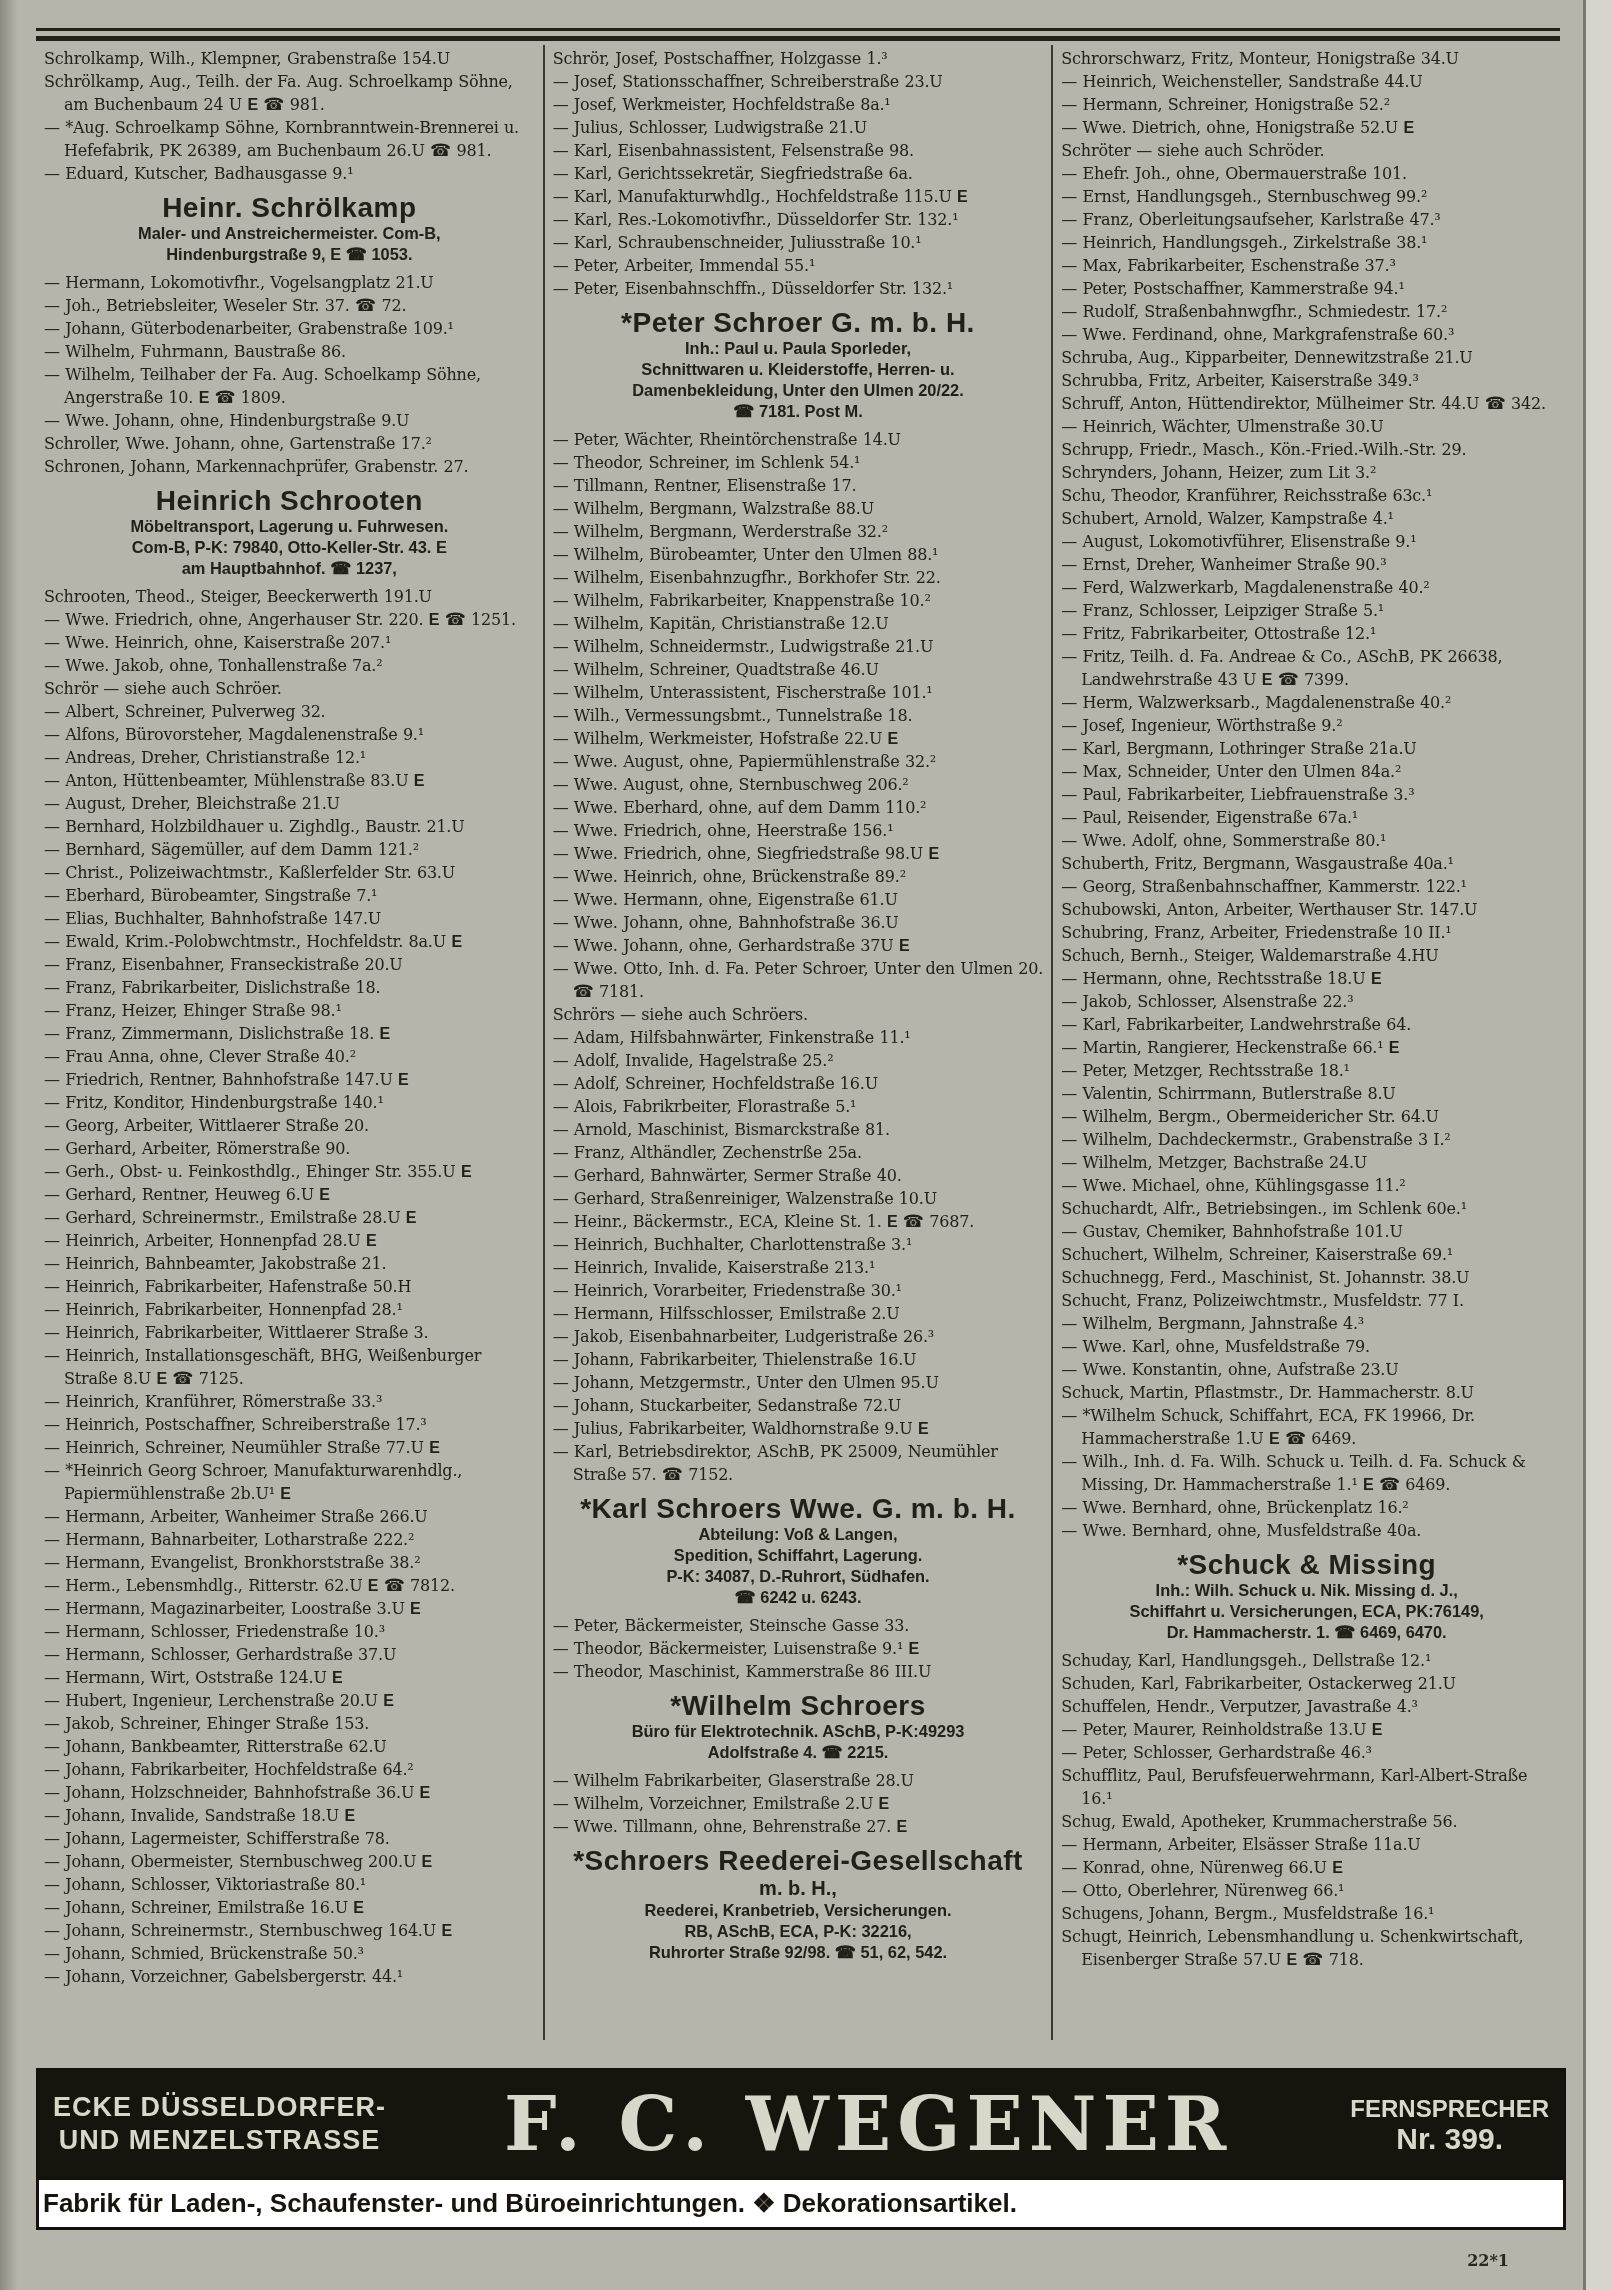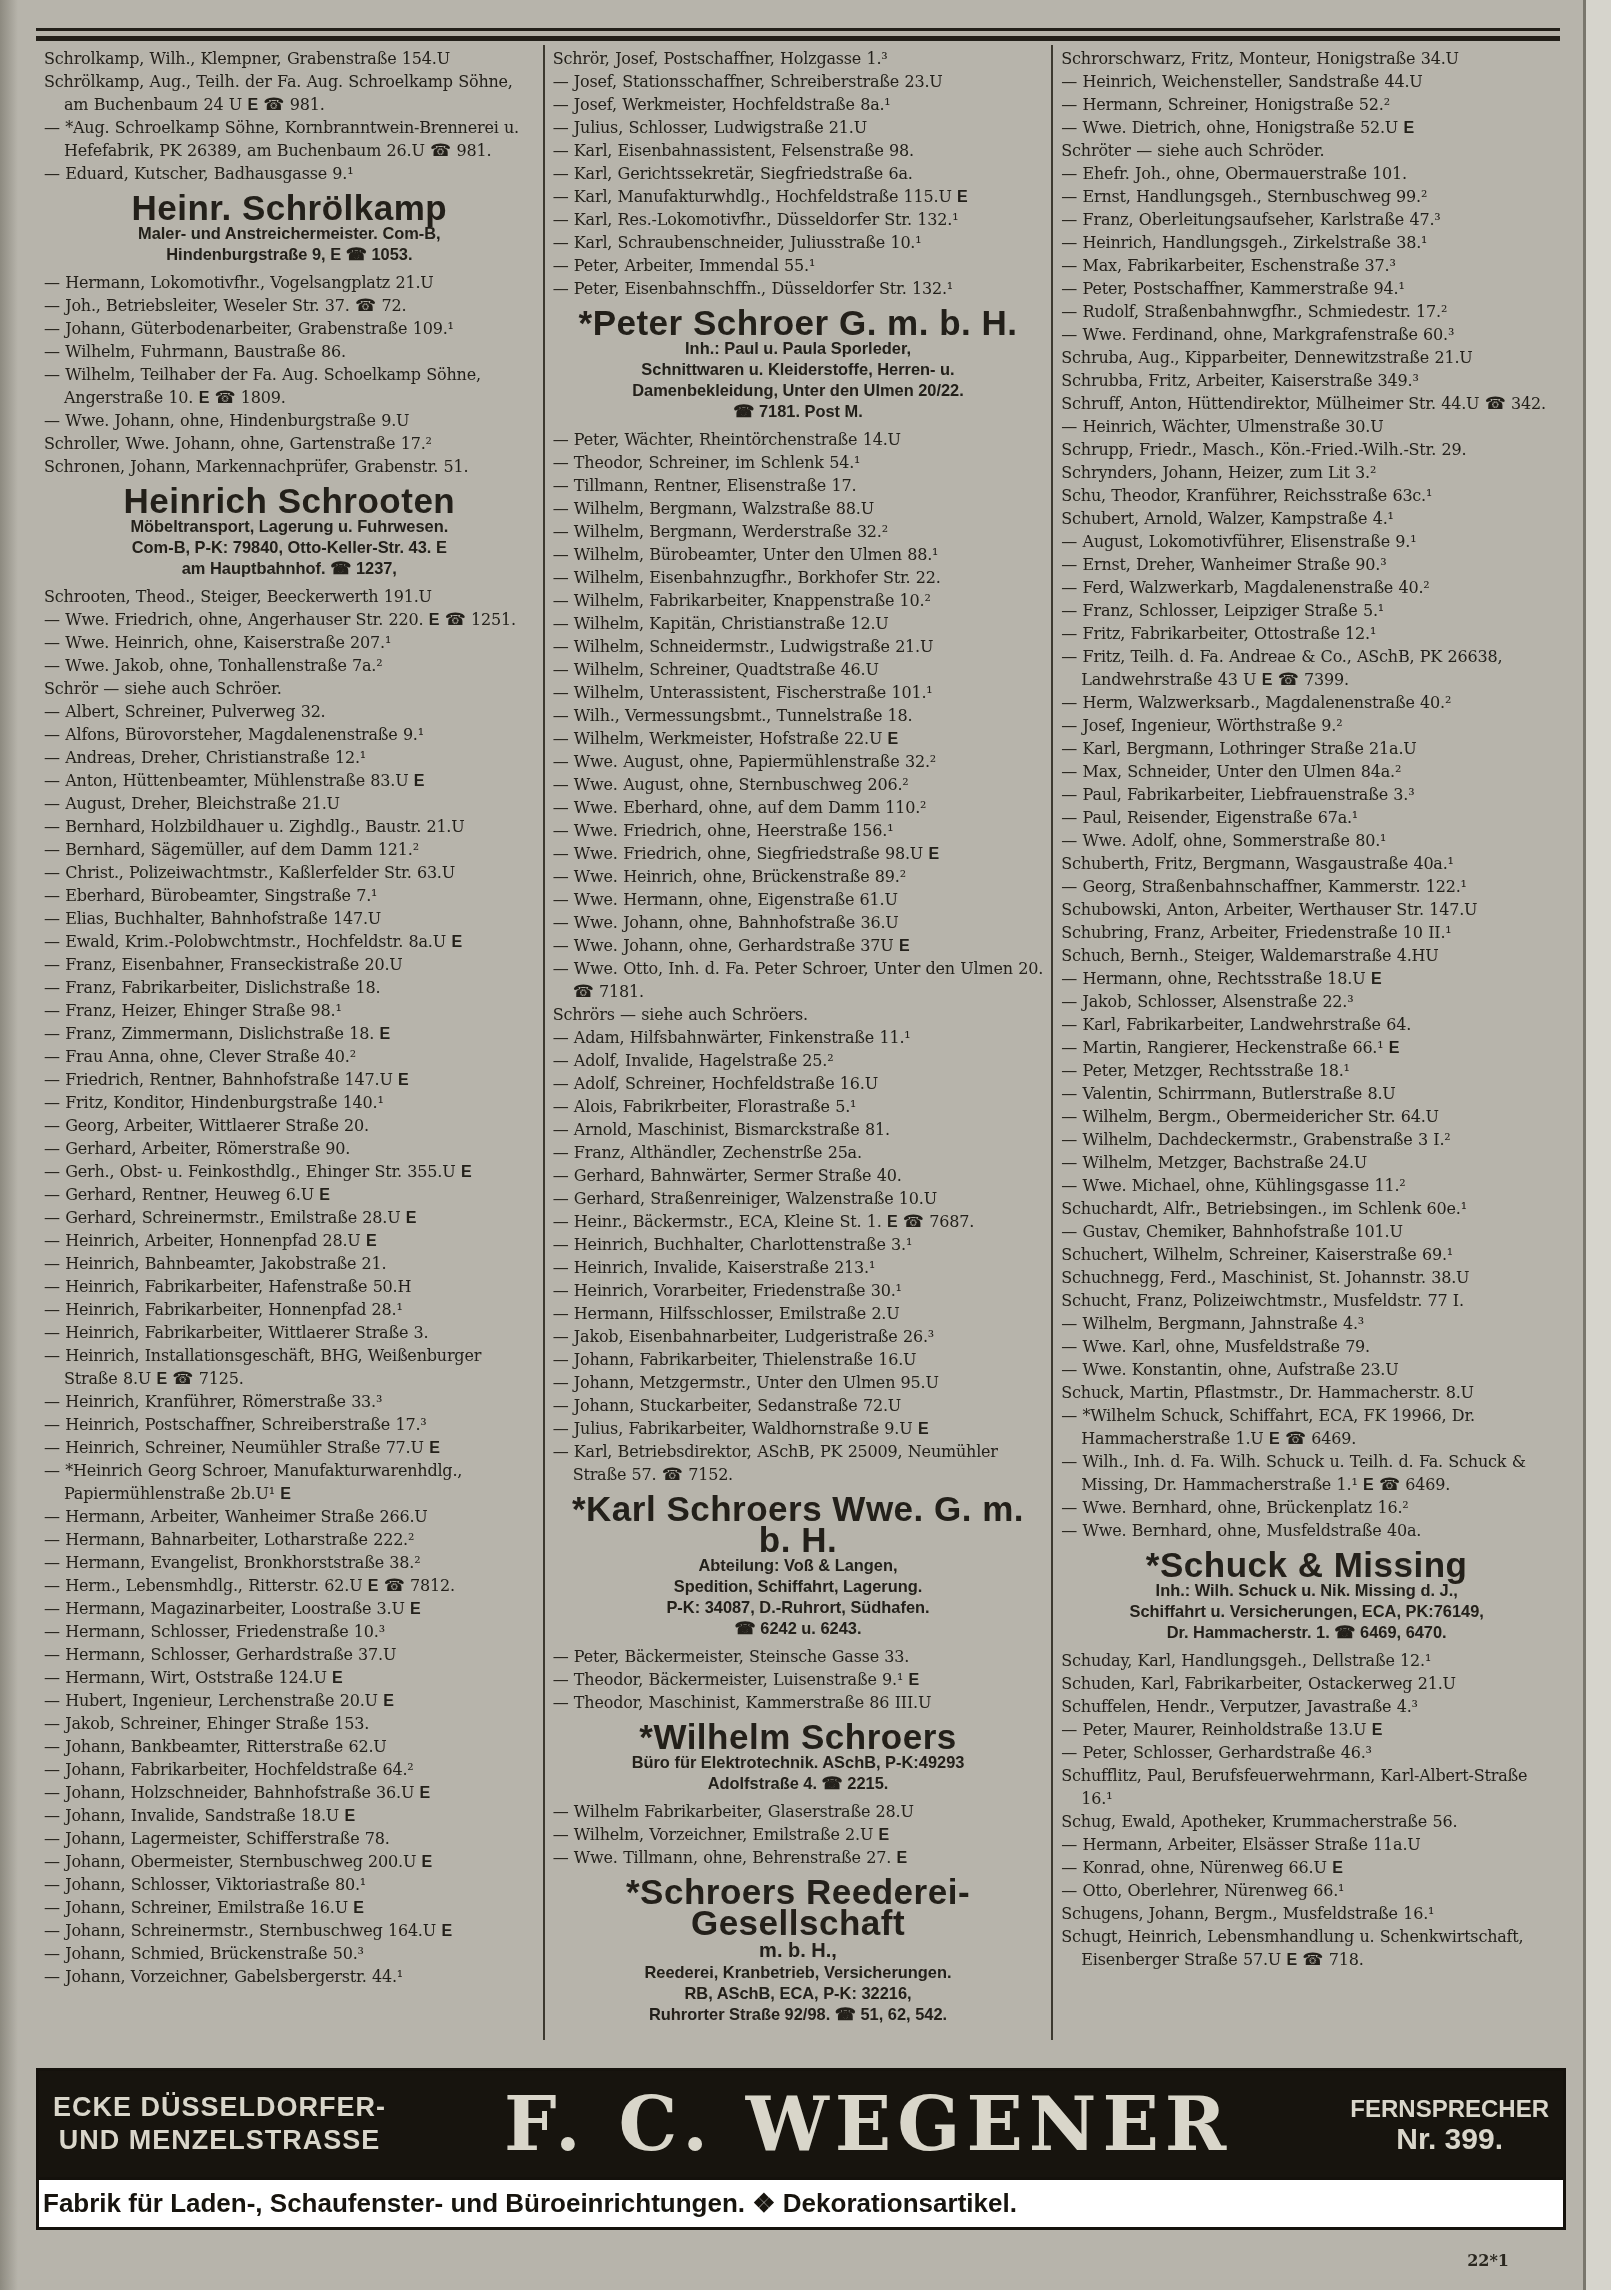--- a/index.html
+++ b/index.html
@@ -33,21 +33,21 @@
   .entry{
     font-size:16px;line-height:23px;
     text-indent:-20px;padding-left:20px;
     letter-spacing:-0.2px;
     word-spacing:0.5px;
   }
   .entry b.E{font-family:"Liberation Sans",sans-serif;font-weight:bold;}
   .ph{font-size:17px;}
   .ad{ text-align:center;font-family:"Liberation Sans",sans-serif;
     font-weight:bold;margin:7px 0 6px 0;}
-  .ad .xl{display:block;font-size:35px;line-height:31px;letter-spacing:0.5px;}
+  .ad .xl{display:block;font-size:28px;line-height:31px;letter-spacing:0.5px;}
   .ad .lg{display:block;font-size:20px;line-height:24px;}
   .ad .md{display:block;font-size:16.4px;line-height:21px;}
 
   
   .banner-wrap{position:absolute;left:36px;bottom:60px;width:1524px;
     border:3px solid #14110c;background:#ffffff;}
   .banner-top{display:flex;align-items:center;background:#17140e;color:#d9d6ca;
     padding:10px 14px;gap:18px;}
   .banner-left{font-family:"Liberation Sans",sans-serif;font-weight:bold;
     font-size:27px;line-height:33px;text-align:center;letter-spacing:1px;}
@@ -82,21 +82,21 @@
           <span class="md">Maler- und Anstreichermeister. Com-B,</span>
           <span class="md">Hindenburgstraße 9, <b class="E">E</b> <span class="ph">☎</span> 1053.</span>
         </div>
         <div class="entry">— Hermann, Lokomotivfhr., Vogelsangplatz 21.U</div>
         <div class="entry">— Joh., Betriebsleiter, Weseler Str. 37. <span class="ph">☎</span> 72.</div>
         <div class="entry">— Johann, Güterbodenarbeiter, Grabenstraße 109.¹</div>
         <div class="entry">— Wilhelm, Fuhrmann, Baustraße 86.</div>
         <div class="entry">— Wilhelm, Teilhaber der Fa. Aug. Schoelkamp Söhne, Angerstraße 10. <b class="E">E</b> <span class="ph">☎</span> 1809.</div>
         <div class="entry">— Wwe. Johann, ohne, Hindenburgstraße 9.U</div>
         <div class="entry">Schroller, Wwe. Johann, ohne, Gartenstraße 17.²</div>
-        <div class="entry">Schronen, Johann, Markennachprüfer, Grabenstr. 51.</div>
+        <div class="entry">Schronen, Johann, Markennachprüfer, Grabenstr. 27.</div>
         <div class="ad">
           <span class="xl">Heinrich Schrooten</span>
           <span class="md">Möbeltransport, Lagerung u. Fuhrwesen.</span>
           <span class="md">Com-B, P-K: 79840, Otto-Keller-Str. 43. <b class="E">E</b></span>
           <span class="md">am Hauptbahnhof. <span class="ph">☎</span> 1237,</span>
         </div>
         <div class="entry">Schrooten, Theod., Steiger, Beeckerwerth 191.U</div>
         <div class="entry">— Wwe. Friedrich, ohne, Angerhauser Str. 220. <b class="E">E</b> <span class="ph">☎</span> 1251.</div>
         <div class="entry">— Wwe. Heinrich, ohne, Kaiserstraße 207.¹</div>
         <div class="entry">— Wwe. Jakob, ohne, Tonhallenstraße 7a.²</div>

